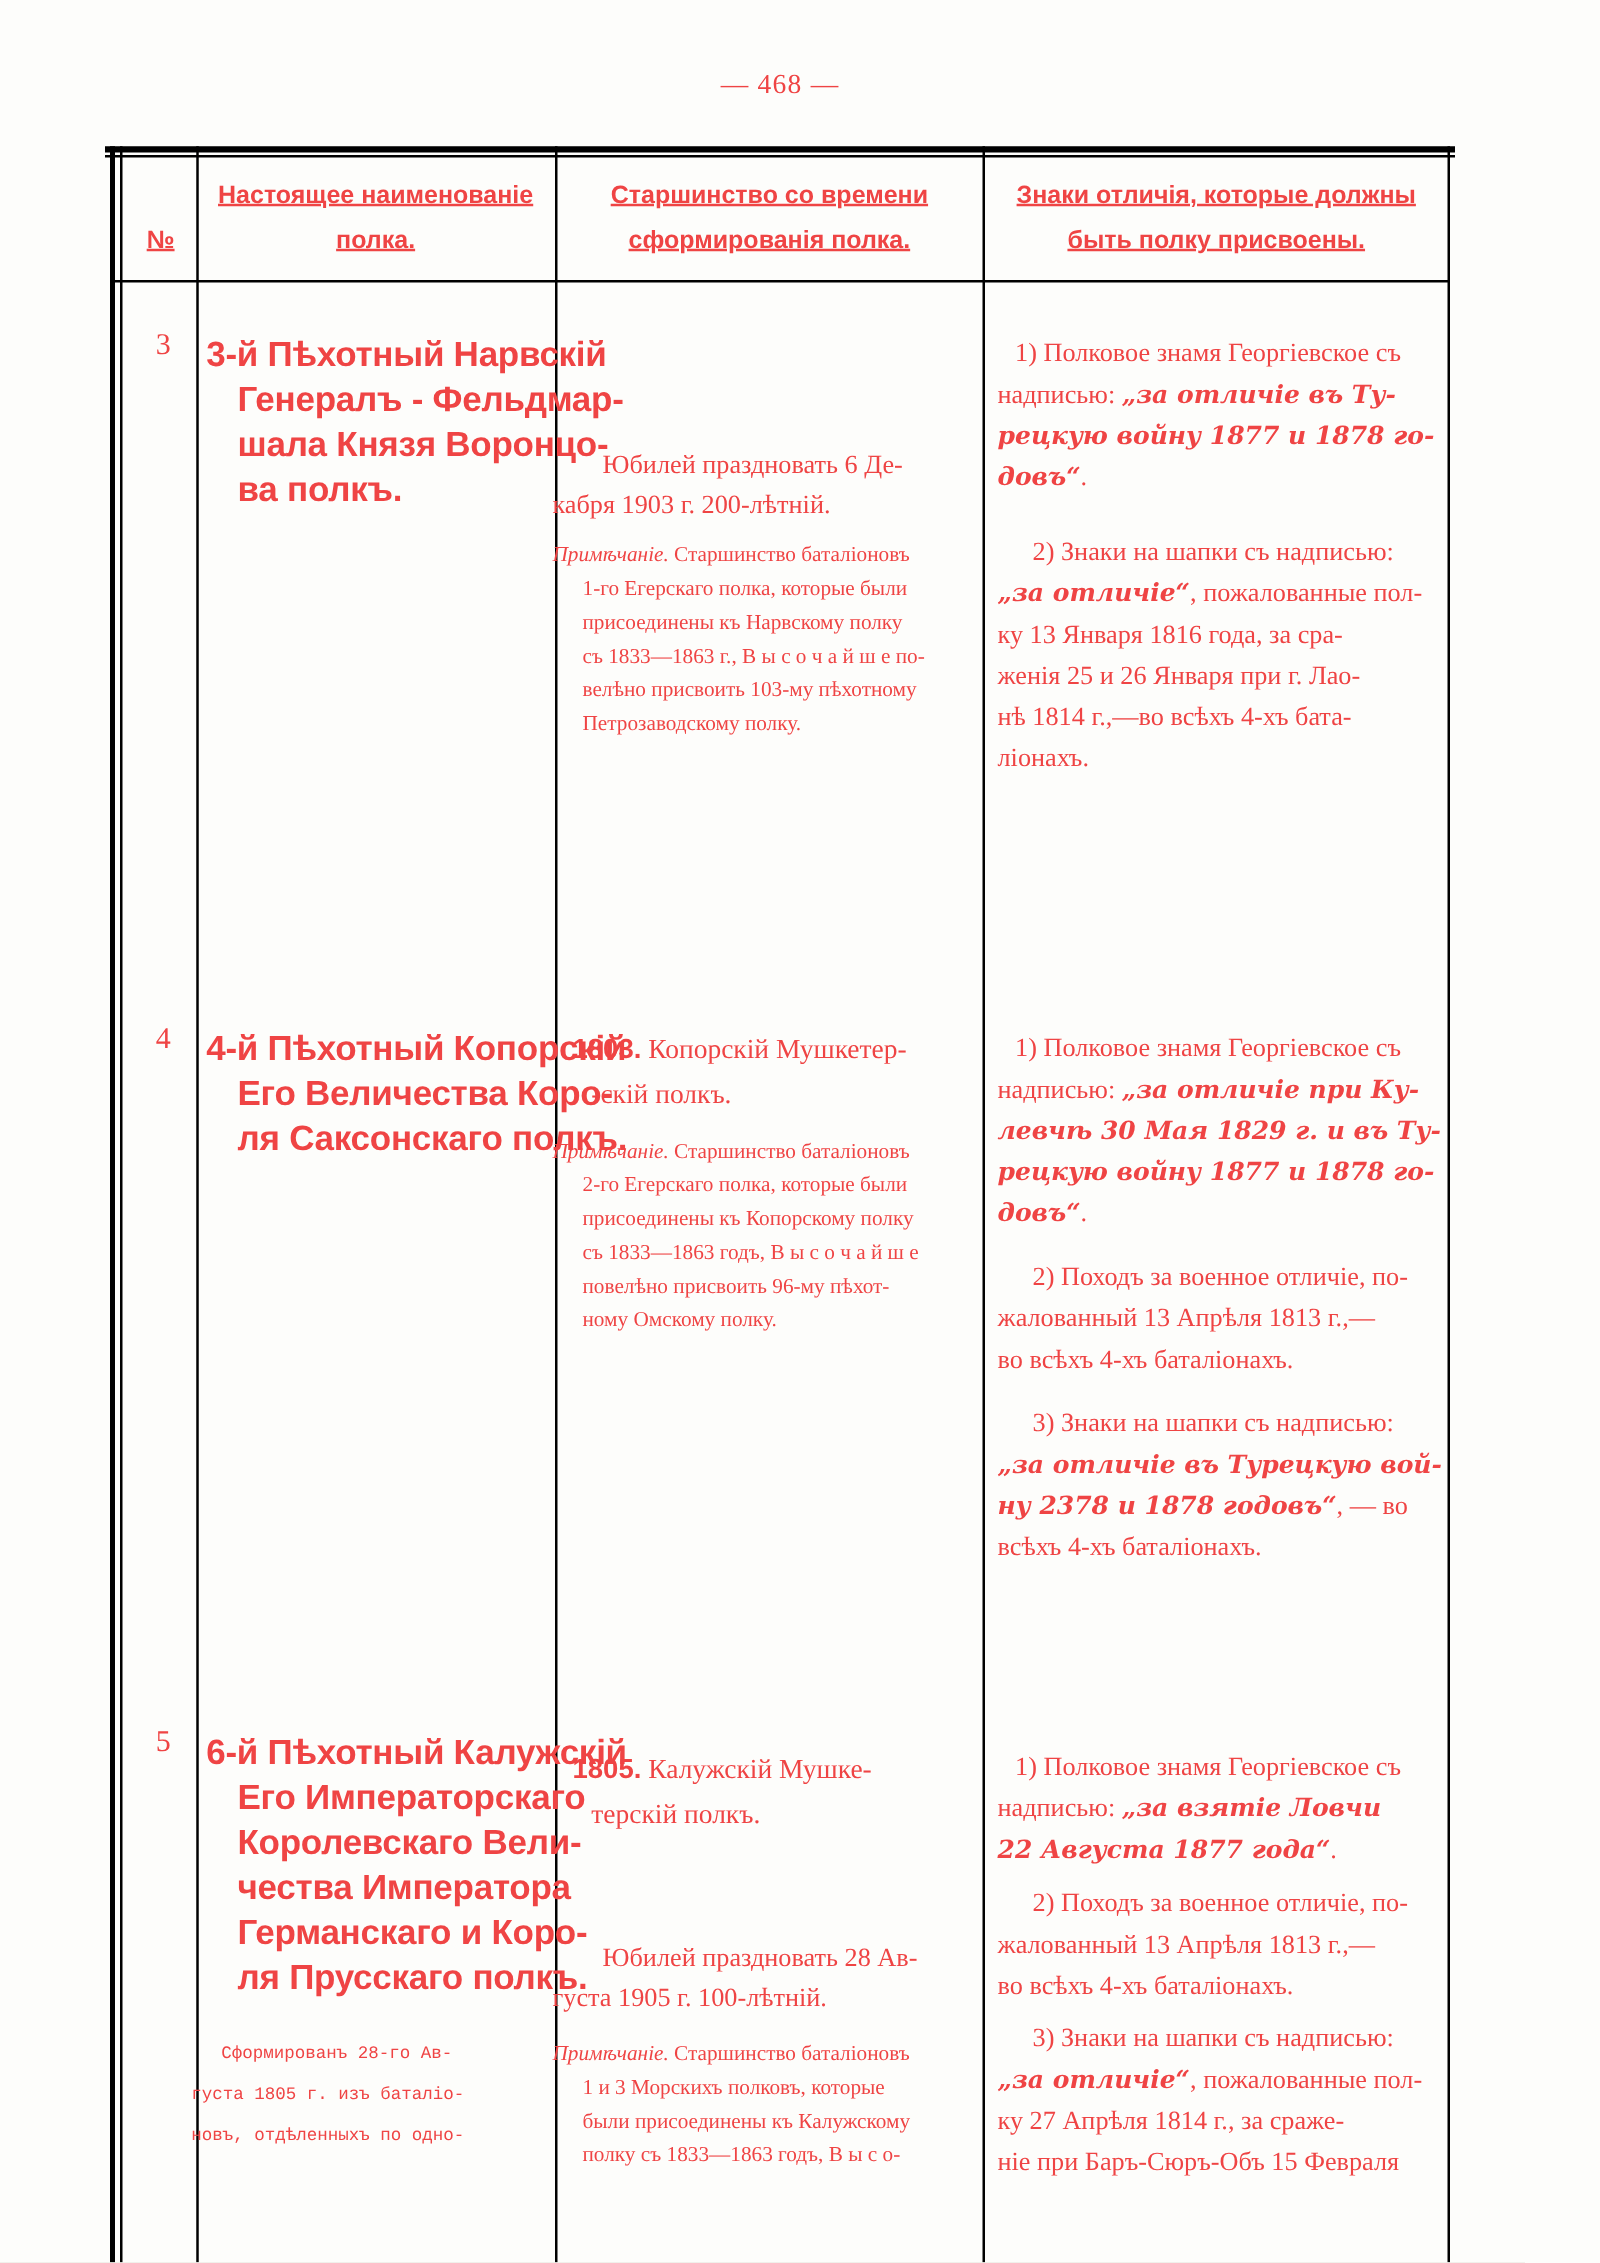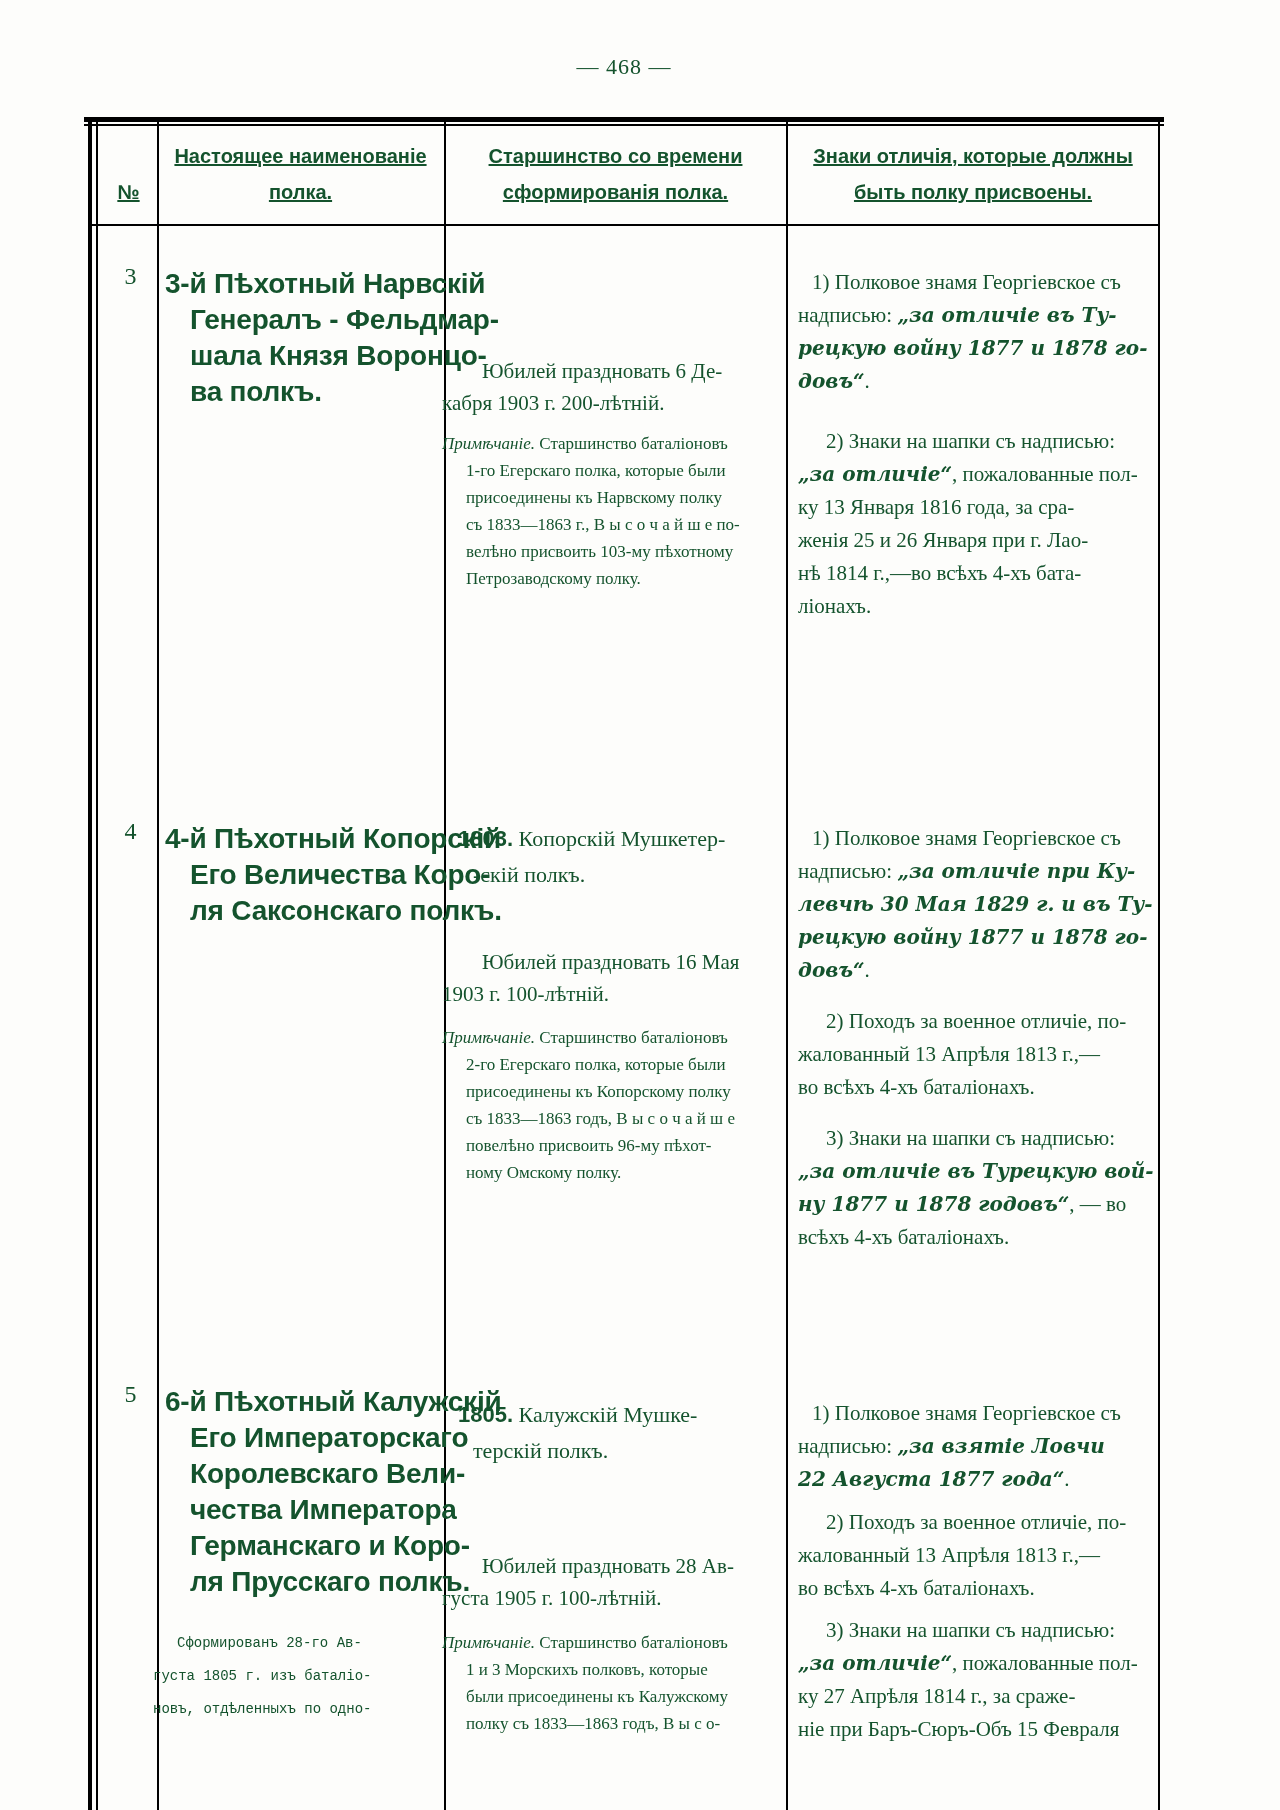--- a/index.html
+++ b/index.html
@@ -1,20 +1,20 @@
 <!DOCTYPE html>
 <html><head>
 <meta charset="utf-8">
 <style>
   html,body{margin:0;padding:0;background:#e8e6e0;}
   .page{
     position:relative;
     width:1280px;height:1810px;
     background:#fdfdfb;
-    color:#14532d;
+    color:#ef4444;
     font-family:"Liberation Serif",serif;
     overflow:hidden;
   }
   
   .tline{position:absolute;background:#000;}
   .top1{left:84px;top:117px;width:1080px;height:5px;}
   .top2{left:84px;top:124px;width:1080px;height:2px;}
   .hdru{left:88px;top:224px;width:1072px;height:2px;}
   .left1{left:88px;top:117px;width:4px;height:1693px;}
   .left2{left:96px;top:117px;width:2px;height:1693px;}
@@ -143,41 +143,39 @@
   <section>
     <div class="num" style="top:818px">4</div>
     <div class="cname" style="top:821px">
         <p class="nm">4-й Пѣхотный Копорскій
 Его Величества Коро-
 ля Саксонскаго полкъ.</p>
       </div>
     <div class="c2" style="top:821px">
         <p class="orig-heading"><span class="year">1803.</span> <span>Копорскій Мушкетер-
 -скій полкъ.</span></p>
-        <p class="jubilee" style="margin-top:53px">Юбилей праздновать 16 Мая
-1903 г. 100-лѣтній.</p>
         <p class="note" style="margin-top:14px"><span class="note-label">Примѣчаніе.</span> <span>Старшинство баталіоновъ
 2-го Егерскаго полка, которые были
 присоединены къ Копорскому полку
 съ 1833—1863 годъ, В ы с о ч а й ш е
 повелѣно присвоить 96-му пѣхот-
 ному Омскому полку.</span></p>
       </div>
     <div class="c3" style="top:822px">
         <p class="ins first"><span>1) Полковое знамя Георгіевское съ
 надписью: </span><span class="q">„за отличіе при Ку-
 левчѣ 30 Мая 1829 г. и въ Ту-
 рецкую войну 1877 и 1878 го-
 довъ“</span><span>.</span></p>
         <p class="ins" style="margin-top:18px"><span>2) Походъ за военное отличіе, по-
 жалованный 13 Апрѣля 1813 г.,—
 во всѣхъ 4-хъ баталіонахъ.</span><span class="q"></span><span></span></p>
         <p class="ins" style="margin-top:18px"><span>3) Знаки на шапки съ надписью:
 </span><span class="q">„за отличіе въ Турецкую вой-
-ну 1877 и 1878 годовъ“</span><span>, — во
+ну 2378 и 1878 годовъ“</span><span>, — во
 всѣхъ 4-хъ баталіонахъ.</span></p>
       </div>
   </section>
 
   <section>
     <div class="num" style="top:1381px">5</div>
     <div class="cname" style="top:1384px">
         <p class="nm">6-й Пѣхотный Калужскій
 Его Императорскаго
 Королевскаго Вели-

